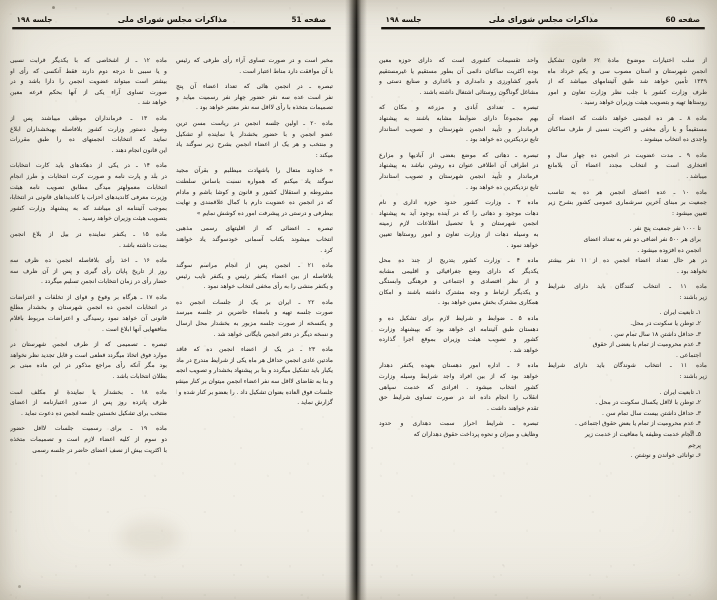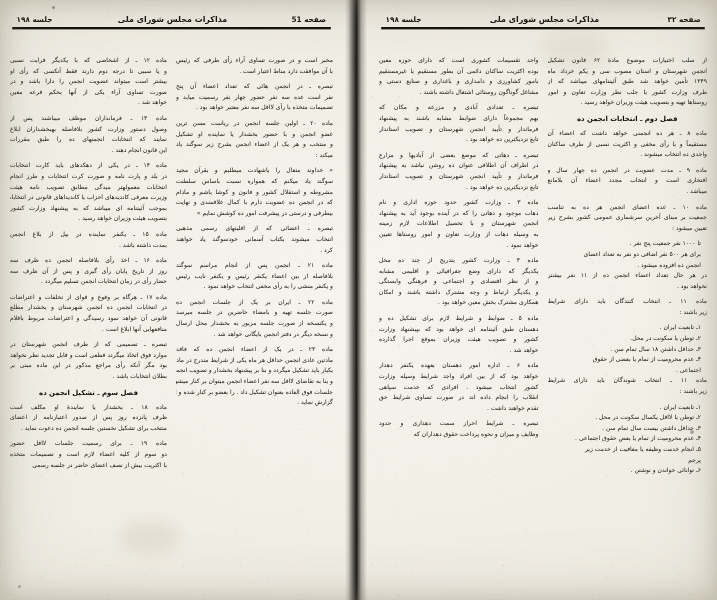--- a/index.html
+++ b/index.html
@@ -101,36 +101,35 @@
 </head>
 <body>
 
 <div class="scan">
 
   <div class="gutter"></div>
 
   <div class="page right">
     <div class="hdr">
       <div class="row">
-        <span class="h-txt">صفحه ۳۲</span>
+        <span class="h-txt">صفحه 60</span>
         <span class="h-txt h-title">مذاکرات مجلس شورای ملی</span>
         <span class="h-txt">جلسه ۱۹۸</span>
       </div>
       <div class="rule"></div>
     </div>
     <div class="cols">
       <div class="col" id="rp-c0">
           <div class="blk">
             <div class="ln">از سلب اختیارات موضوع مادهٔ ۶۲ قانون تشکیل</div>
             <div class="ln">انجمن شهرستان و استان مصوب سی و یکم خرداد ماه</div>
             <div class="ln">۱۳۴۹ تأمین خواهد شد طبق آئیننامهای میباشد که از</div>
             <div class="ln">طرف وزارت کشور با جلب نظر وزارت تعاون و امور</div>
             <div class="ln last">روستاها تهیه و بتصویب هیئت وزیران خواهد رسید .</div>
           </div>
-          <div class="head">فصل دوم ـ انتخابات انجمن ده</div>
           <div class="blk">
             <div class="ln">ماده ۸ ـ هر ده انجمنی خواهد داشت که اعضاء آن</div>
             <div class="ln">مستقیماً و با رأی مخفی و اکثریت نسبی از طرف ساکنان</div>
             <div class="ln last">واجدی ده انتخاب میشوند .</div>
           </div>
           <div class="blk">
             <div class="ln">ماده ۹ ـ مدت عضویت در انجمن ده چهار سال و</div>
             <div class="ln">افتخاری است و انتخاب مجدد اعضاء آن بلامانع</div>
             <div class="ln last">میباشد .</div>
           </div>
@@ -315,21 +314,20 @@
             <div class="ln">در انتخابات انجمن ده انجمن شهرستان و بخشدار مطلع</div>
             <div class="ln">قانونی آن خواهد نمود رسیدگی و اعتراضات مربوط باقلام</div>
             <div class="ln last">منافعهایی آنها ابلاغ است .</div>
           </div>
           <div class="blk">
             <div class="ln">تبصره ـ تصمیمی که از طرف انجمن شهرستان در</div>
             <div class="ln">موارد فوق اتخاذ میگردد قطعی است و قابل تجدید نظر نخواهد</div>
             <div class="ln">بود مگر آنکه رأی مراجع مذکور در این ماده مبنی بر</div>
             <div class="ln last">بطلان انتخابات باشد .</div>
           </div>
-          <div class="head">فصل سوم ـ تشکیل انجمن ده</div>
           <div class="blk">
             <div class="ln">ماده ۱۸ ـ بخشدار یا نمایندهٔ او مکلف است</div>
             <div class="ln">ظرف پانزده روز پس از صدور اعتبارنامه از اعضای</div>
             <div class="ln last">منتخب برای تشکیل نخستین جلسه انجمن ده دعوت نماید .</div>
           </div>
           <div class="blk">
             <div class="ln">ماده ۱۹ ـ برای رسمیت جلسات لااقل حضور</div>
             <div class="ln">دو سوم از کلیه اعضاء لازم است و تصمیمات متخذه</div>
             <div class="ln last">با اکثریت بیش از نصف اعضای حاضر در جلسه رسمی</div>
           </div>

